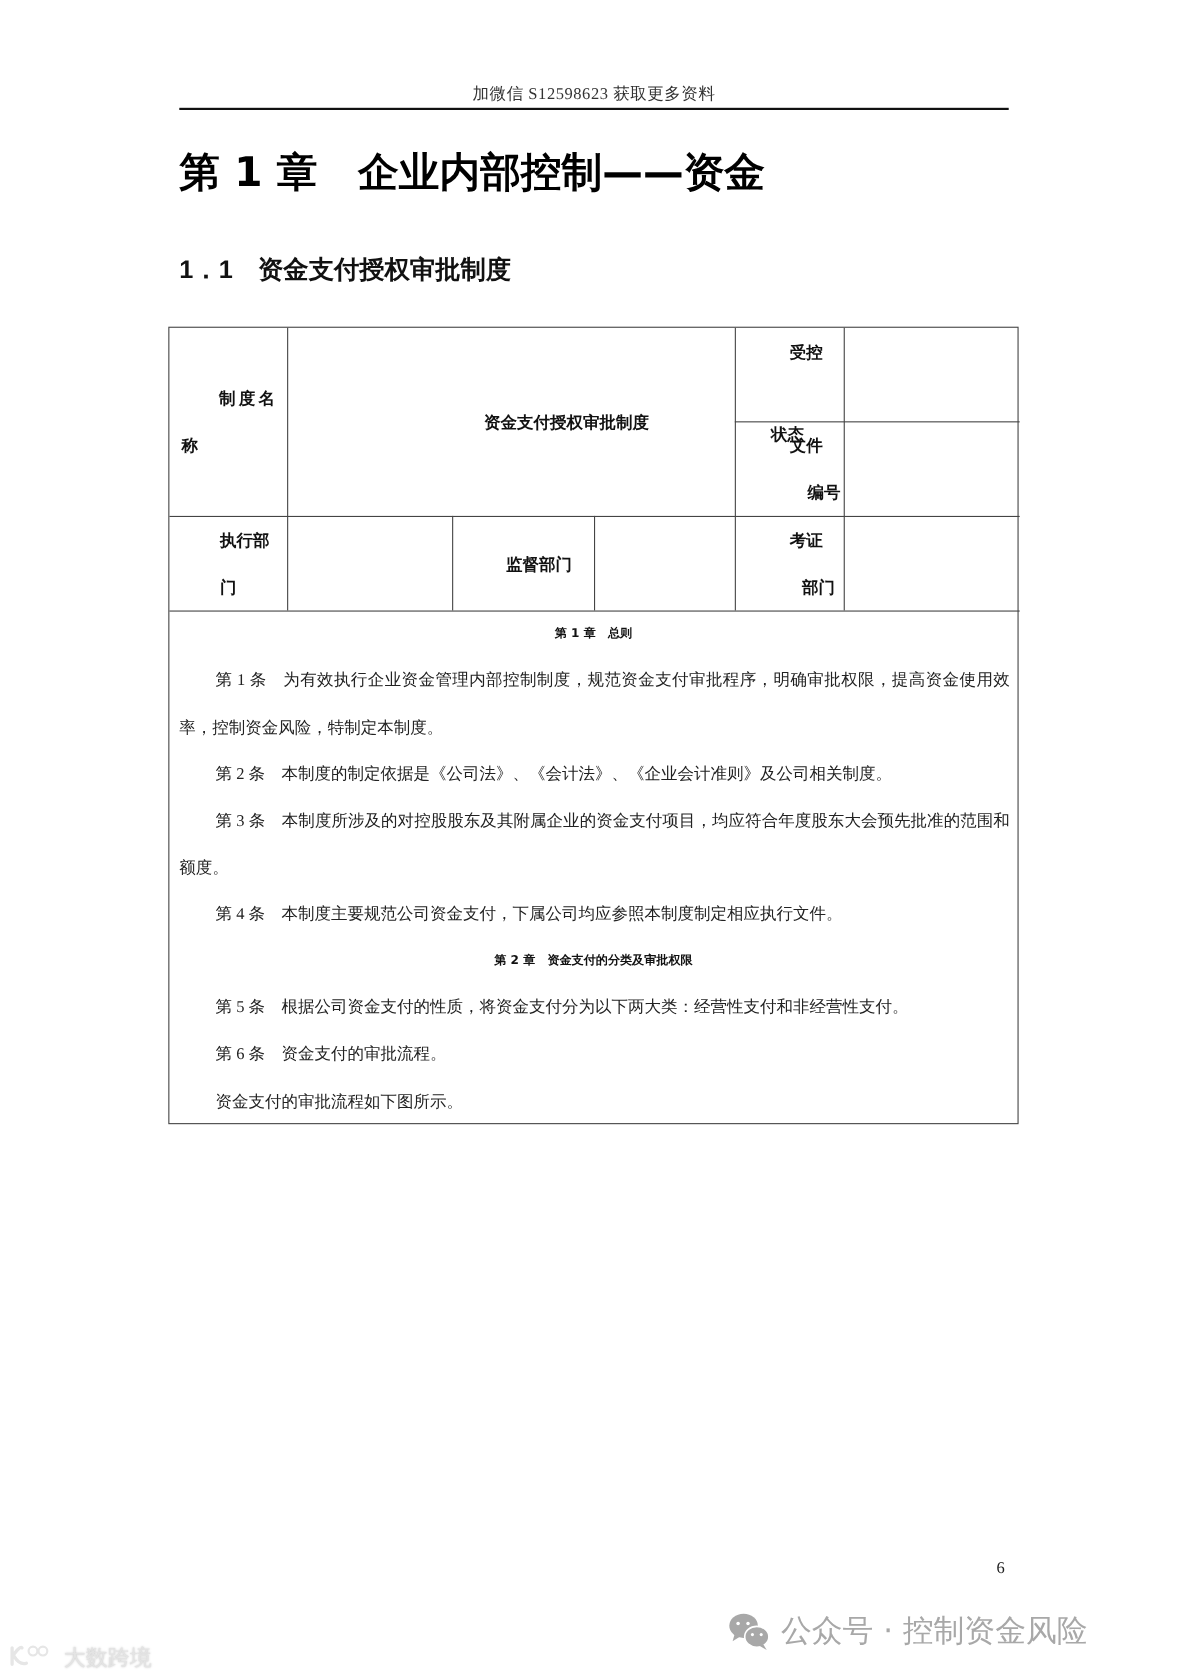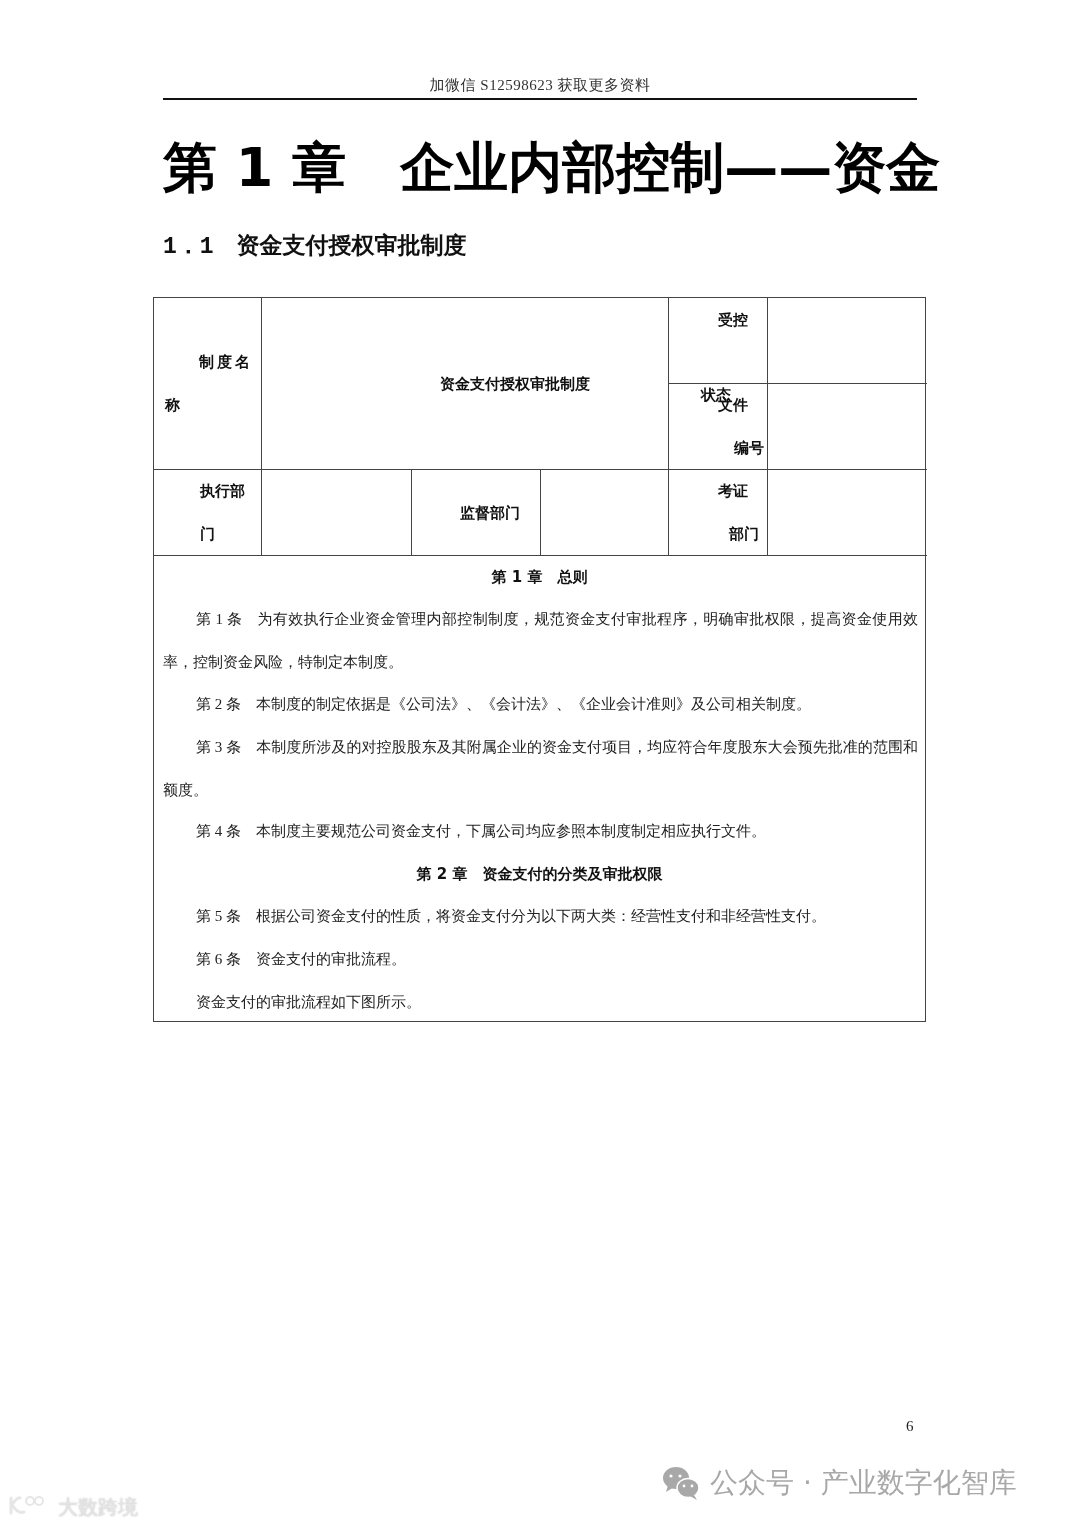--- a/index.html
+++ b/index.html
@@ -6,37 +6,37 @@
   body {
     width: 1080px; height: 1527px; background: #ffffff; position: relative; overflow: hidden;
     font-family: "Liberation Serif", "DejaVu Serif", serif; color: #111;
   }
   .header-text {
     position: absolute; left: 163px; width: 754px; top: 76px; text-align: center;
     font-size: 15px; color: #333; letter-spacing: 0.5px;
   }
   .header-rule { position: absolute; left: 163px; width: 754px; top: 98px; height: 2px; background: #111; }
   .chapter-title {
-    position: absolute; left: 163px; top: 132px; font-size: 54px; font-weight: bold;
+    position: absolute; left: 163px; top: 132px; font-size: 37px; font-weight: bold;
     font-family: "DejaVu Sans", "Liberation Sans", sans-serif; white-space: nowrap; color: #000;
   }
   .section-title {
     position: absolute; left: 163px; top: 230px; font-size: 23px; font-weight: bold;
-    font-family: Liberation Mono, monospace; white-space: nowrap; color: #111;
+    font-family: Liberation Sans, sans-serif; white-space: nowrap; color: #111;
   }
   .tbl { position: absolute; left: 153px; top: 297px; width: 773px; height: 725px; border: 1px solid #444; box-sizing: border-box; }
   .vline { position: absolute; width: 1px; background: #444; }
   .hline { position: absolute; height: 1px; background: #444; }
   .cell-txt {
     position: absolute; font-size: 15px; font-weight: bold; color: #111;
     font-family: "DejaVu Sans", "Liberation Sans", sans-serif; white-space: nowrap;
   }
   .body-area { position: absolute; left: 153px; top: 555px; width: 773px; }
   .chap-head {
-    position: absolute; left: 0; width: 773px; text-align: center; font-size: 15px; font-weight: bold;
+    position: absolute; left: 0; width: 773px; text-align: center; font-size: 11px; font-weight: bold;
     font-family: "DejaVu Sans", "Liberation Sans", sans-serif;
   }
   .para {
     position: absolute; left: 10px; width: 755px; font-size: 15px; line-height: 43px; color: #222;
     text-indent: 33px; text-align: justify;
   }
   .para.noindent { left: 43px; text-indent: 0; }
   .art-no { margin-right: 15px; }
   .page-num { position: absolute; left: 906px; top: 1418px; font-size: 15px; color: #222; }
   .wm-right {
@@ -129,21 +129,21 @@
       <ellipse cx="14" cy="13" rx="13" ry="11" fill="#a8a8a8"></ellipse>
       <polygon points="6,20 4,27 12,22" fill="#a8a8a8"></polygon>
       <ellipse cx="26" cy="23" rx="11" ry="9.5" fill="#a8a8a8" stroke="#fff" stroke-width="1.5"></ellipse>
       <polygon points="32,30 35,35 28,31" fill="#a8a8a8"></polygon>
       <circle cx="9" cy="11" r="1.6" fill="#fff"></circle>
         <circle cx="18" cy="11" r="1.6" fill="#fff"></circle>
       <circle cx="22" cy="21" r="1.4" fill="#fff"></circle>
         <circle cx="30" cy="21" r="1.4" fill="#fff"></circle>
     </svg>
   </span>
-  <span>公众号 · 产业数字化智库</span>
+  <span>公众号 · 控制资金风险</span>
 </div>
 
 <div class="wm-left">
   <span style="display:inline-block; margin-right:6px;">
     <svg width="44" height="22" viewBox="0 0 44 22">
       <path d="M3 4 L3 19 M3 12 Q10 2 12 4 M5 12 Q10 20 16 18" fill="none" stroke="#e6e6e6" stroke-width="3" stroke-linecap="round"></path>
       <circle cx="22" cy="7" r="4" fill="none" stroke="#e6e6e6" stroke-width="2"></circle>
       <circle cx="31" cy="7" r="4" fill="none" stroke="#e6e6e6" stroke-width="2"></circle>
     </svg>
   </span>

